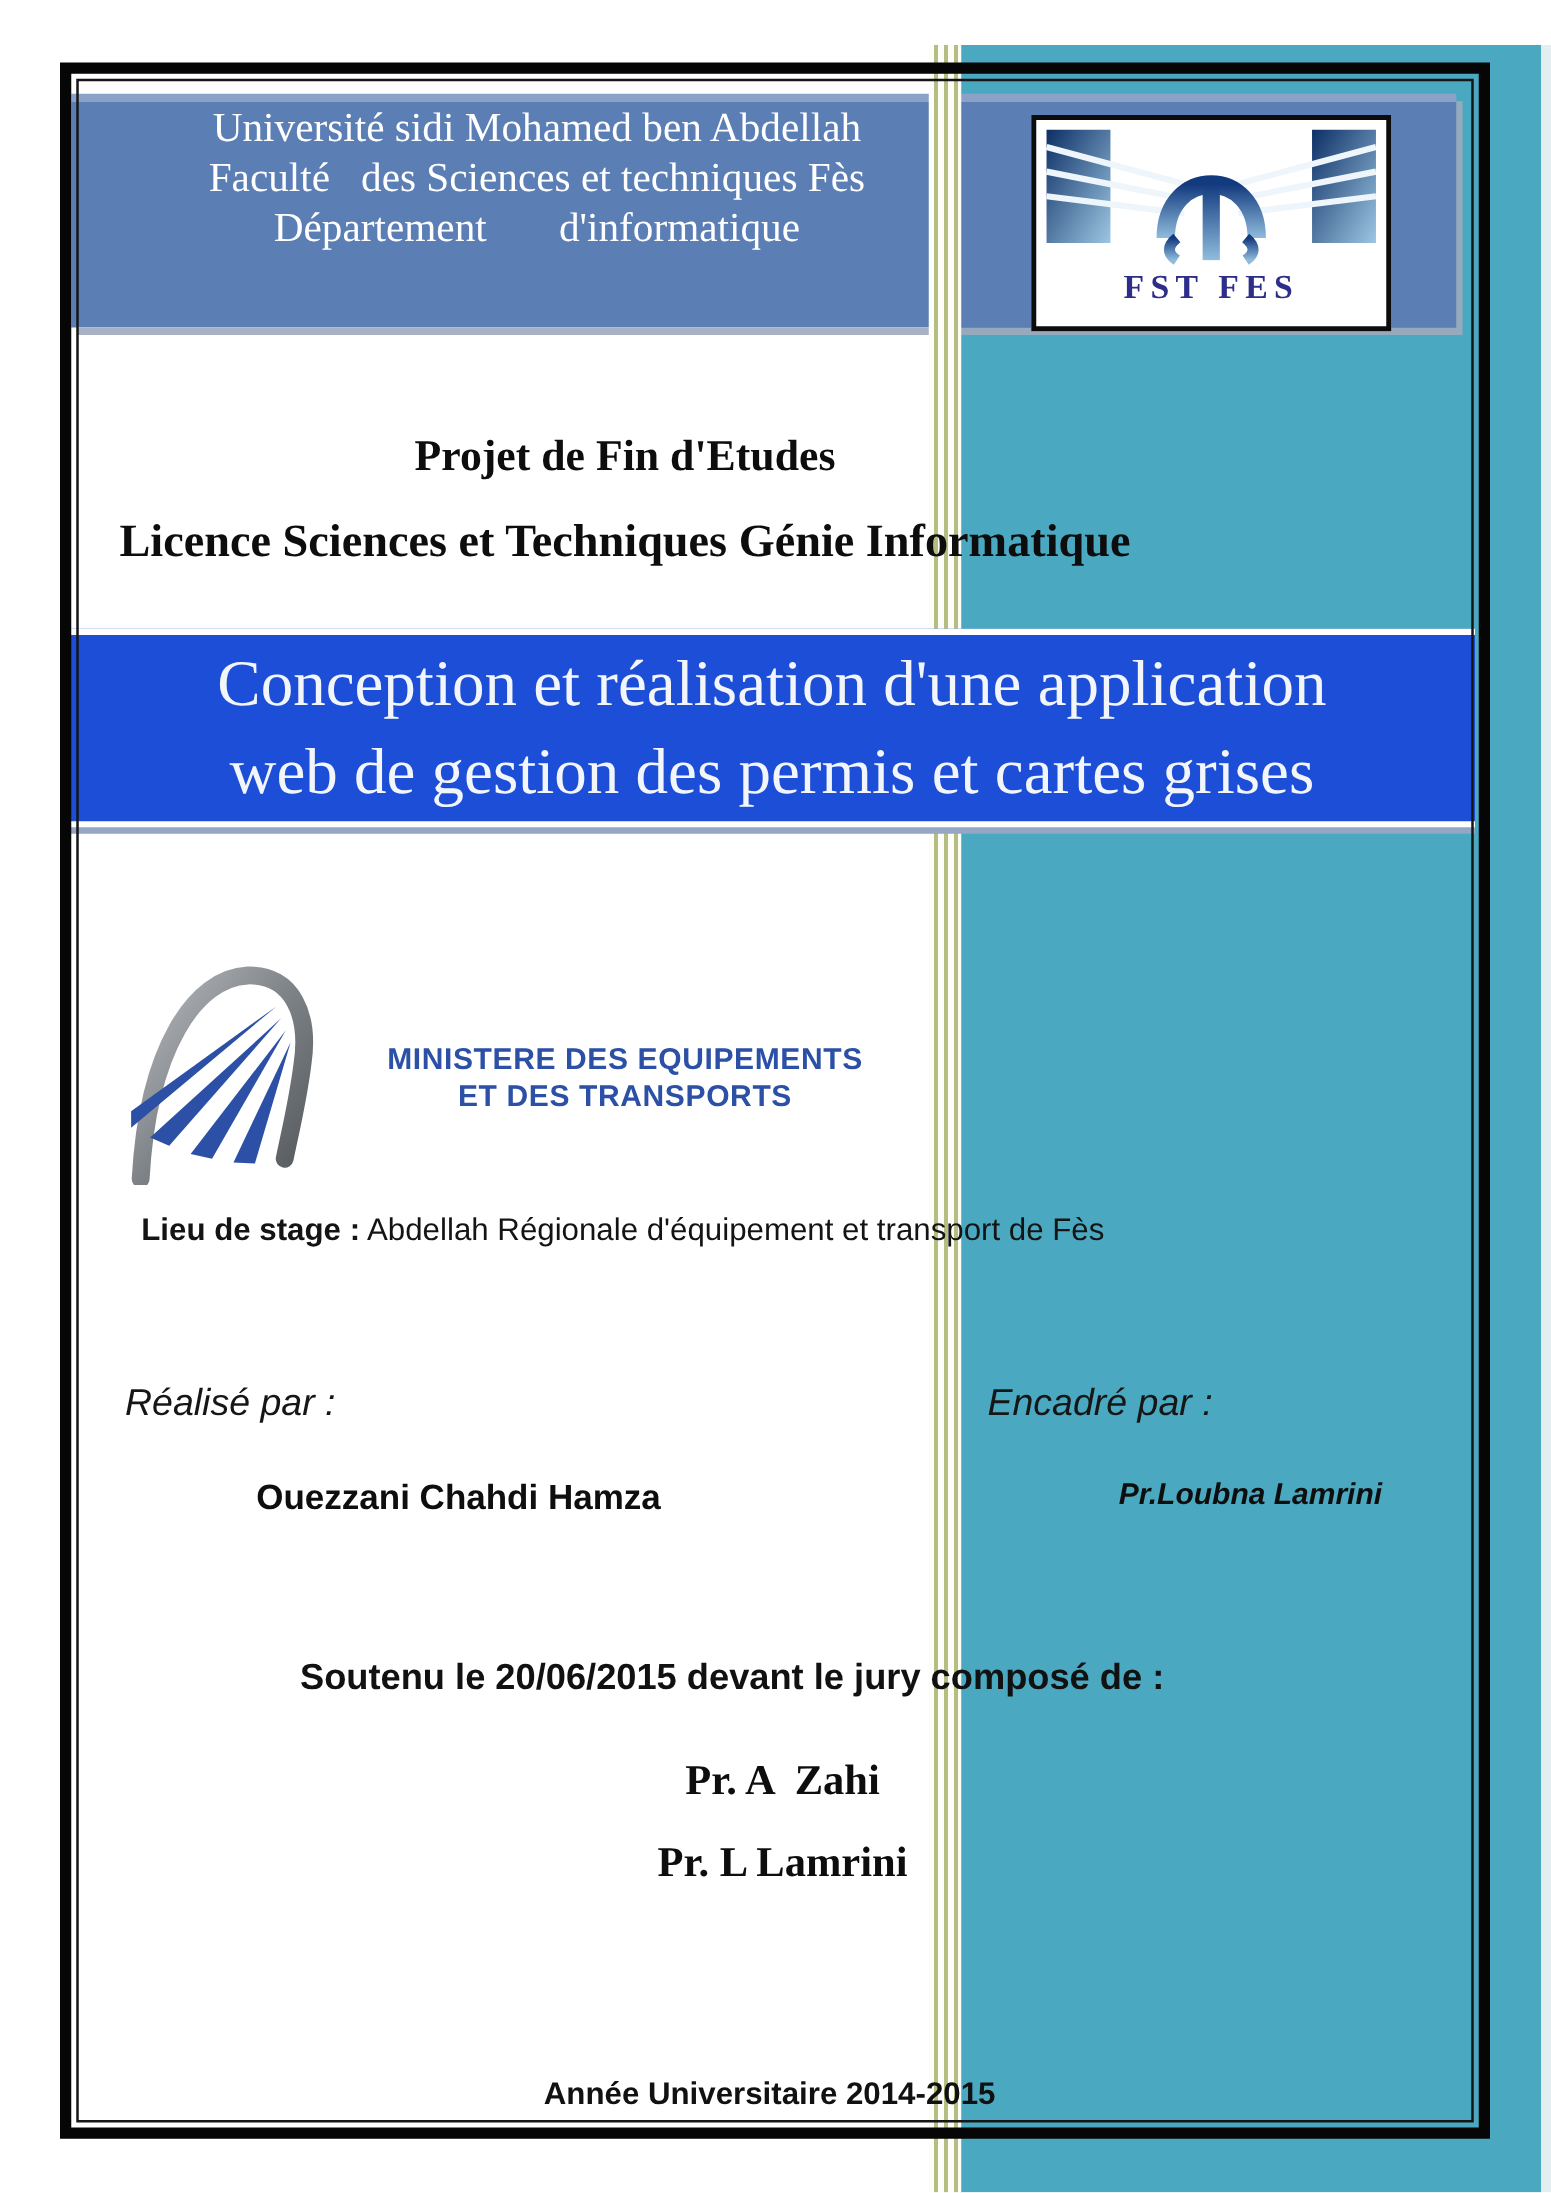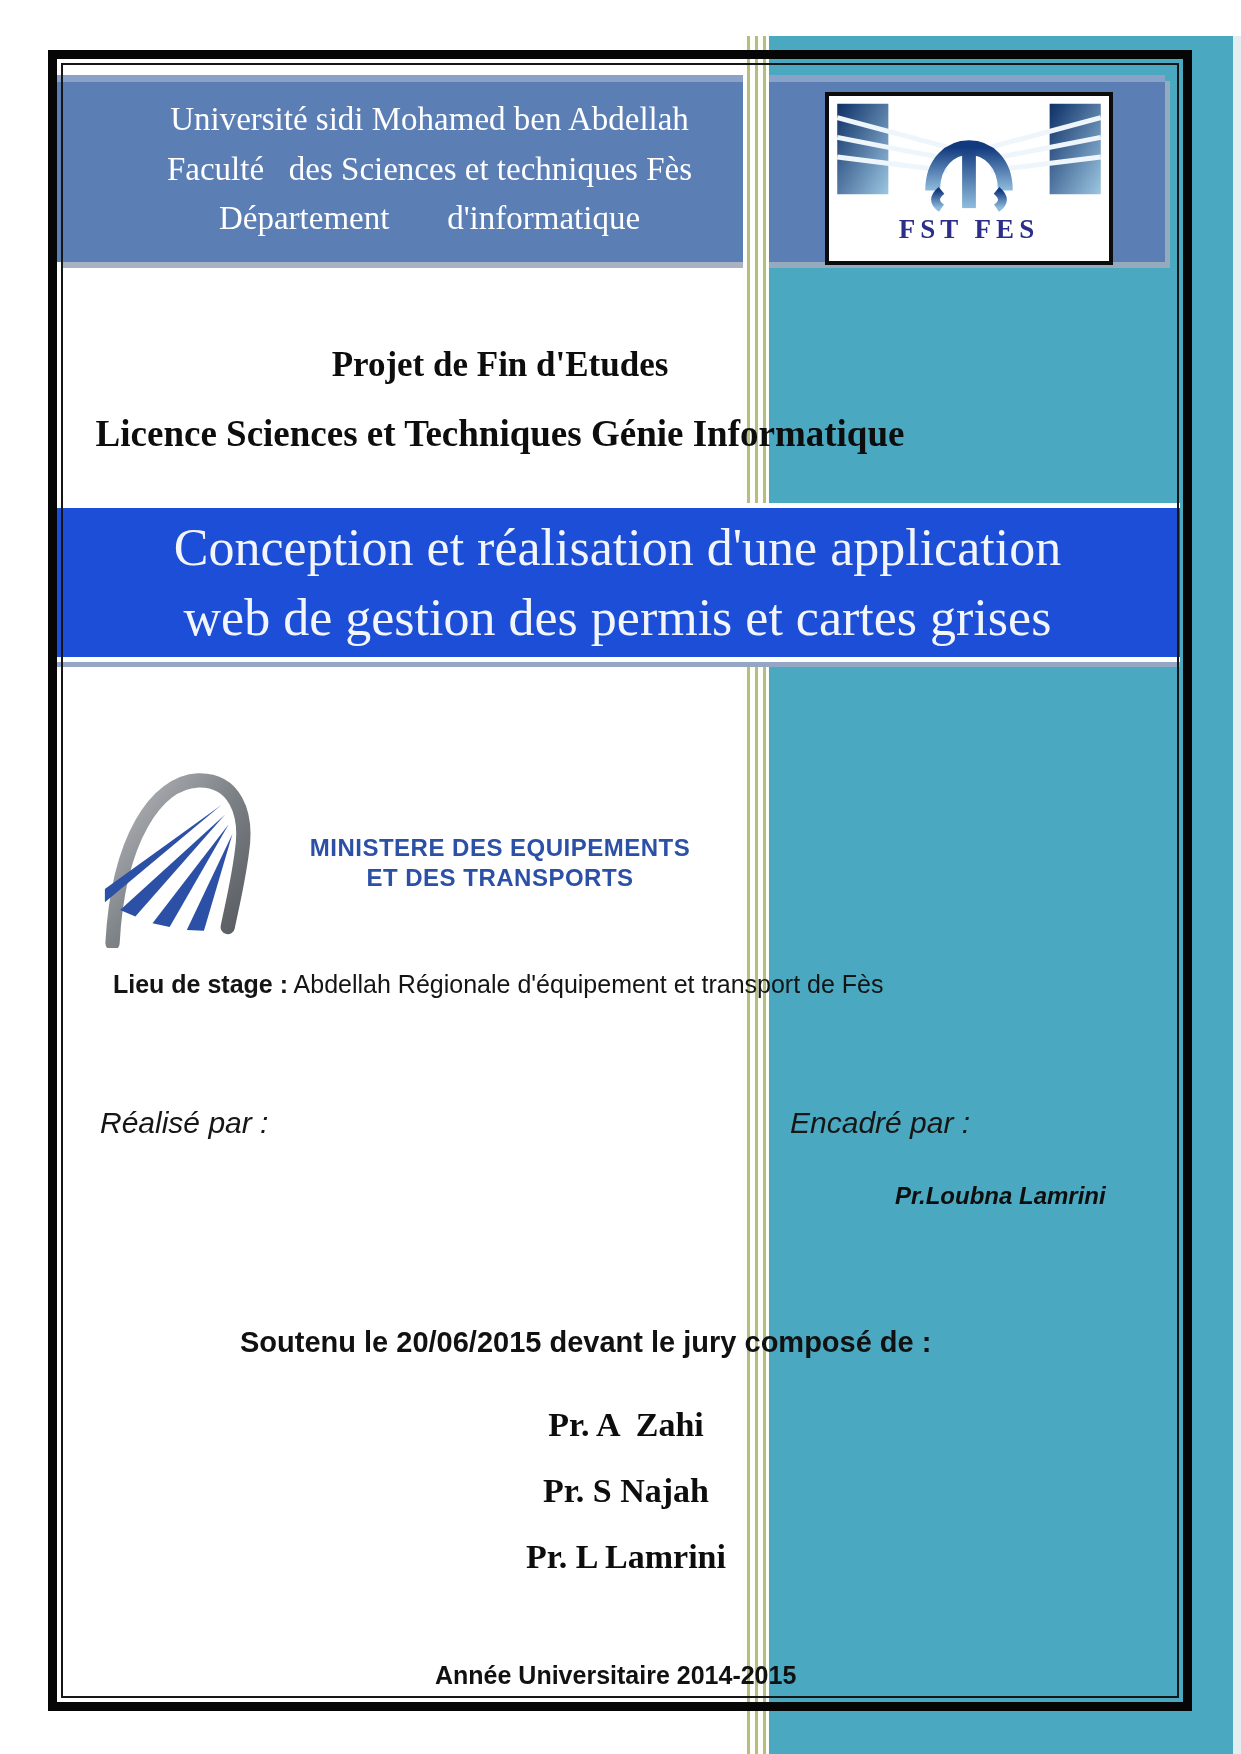--- a/index.html
+++ b/index.html
@@ -13,21 +13,21 @@
                 #b5bd80 12px 15px,#fdfdf9 15px 20px,#b5bd80 20px 23px,#fdfdf9 23px 26px);}
   
   .frame-outer{position:absolute;left:48px;top:50px;width:1144px;height:1661px;
      border:9px solid #060606;box-sizing:border-box;z-index:5;pointer-events:none;}
   .frame-inner{position:absolute;left:61px;top:63px;width:1118px;height:1635px;
      border:2px solid #161616;box-sizing:border-box;z-index:5;pointer-events:none;}
   
   .header-band{position:absolute;left:57px;top:75px;width:1108px;height:187px;z-index:2;
      background:linear-gradient(#8aa2c8 0 7px,#5b7eb5 7px);box-shadow:5px 6px 0 rgba(158,170,188,.9);}
   .header-text{position:absolute;left:0;top:0;width:745px;height:100%;display:flex;flex-direction:column;
-     justify-content:space-between;align-items:center;padding:24px 0;box-sizing:border-box;}
+     justify-content:flex-start;align-items:center;padding:8px 0;box-sizing:border-box;}
   .hdr-line{color:#ffffff;font-size:33px;line-height:40px;white-space:pre;font-family:"Liberation Serif",serif;}
   .fst-box{position:absolute;left:768px;top:17px;width:288px;height:173px;background:#ffffff;
      border:4px solid #0c0c0c;box-sizing:border-box;display:flex;flex-direction:column;align-items:center;}
   .fst-box svg{display:block;width:100%;height:118px;}
   .fst-caption{color:#2d2d8a;font-weight:bold;font-size:27px;letter-spacing:5px;line-height:30px;
      font-family:"Liberation Serif",serif;}
   
   .projet-title{position:absolute;left:0;top:345px;width:1000px;text-align:center;z-index:7;
      font-weight:bold;font-size:35px;color:#0d0d0d;}
   .licence-line{position:absolute;left:0;top:412px;width:1000px;text-align:center;z-index:7;
@@ -143,24 +143,24 @@
   </svg>
   <div class="ministry-text">
     <div>MINISTERE DES EQUIPEMENTS</div>
     <div>ET DES TRANSPORTS</div>
   </div>
 
   <div class="lieu-line"><span class="lieu-label">Lieu de stage :</span><span> Abdellah Régionale d'équipement et transport de Fès</span></div>
 
   <div class="realise-label">Réalisé par :</div>
   <div class="encadre-label">Encadré par :</div>
+  <div class="name-realise">Ouezzani Chahdi Hamza</div>
   <div class="name-encadre">Pr.Loubna Lamrini</div>
 
   <div class="soutenu">Soutenu le 20/06/2015 devant le jury composé de :</div>
   <div class="jury">
     <div class="jury-line">Pr. A  Zahi</div>
-    <div class="jury-line">Pr. S Najah</div>
     <div class="jury-line">Pr. L Lamrini</div>
   </div>
 
   <div class="annee">Année Universitaire 2014-2015</div>
 
 </div>
 
 </body></html>

